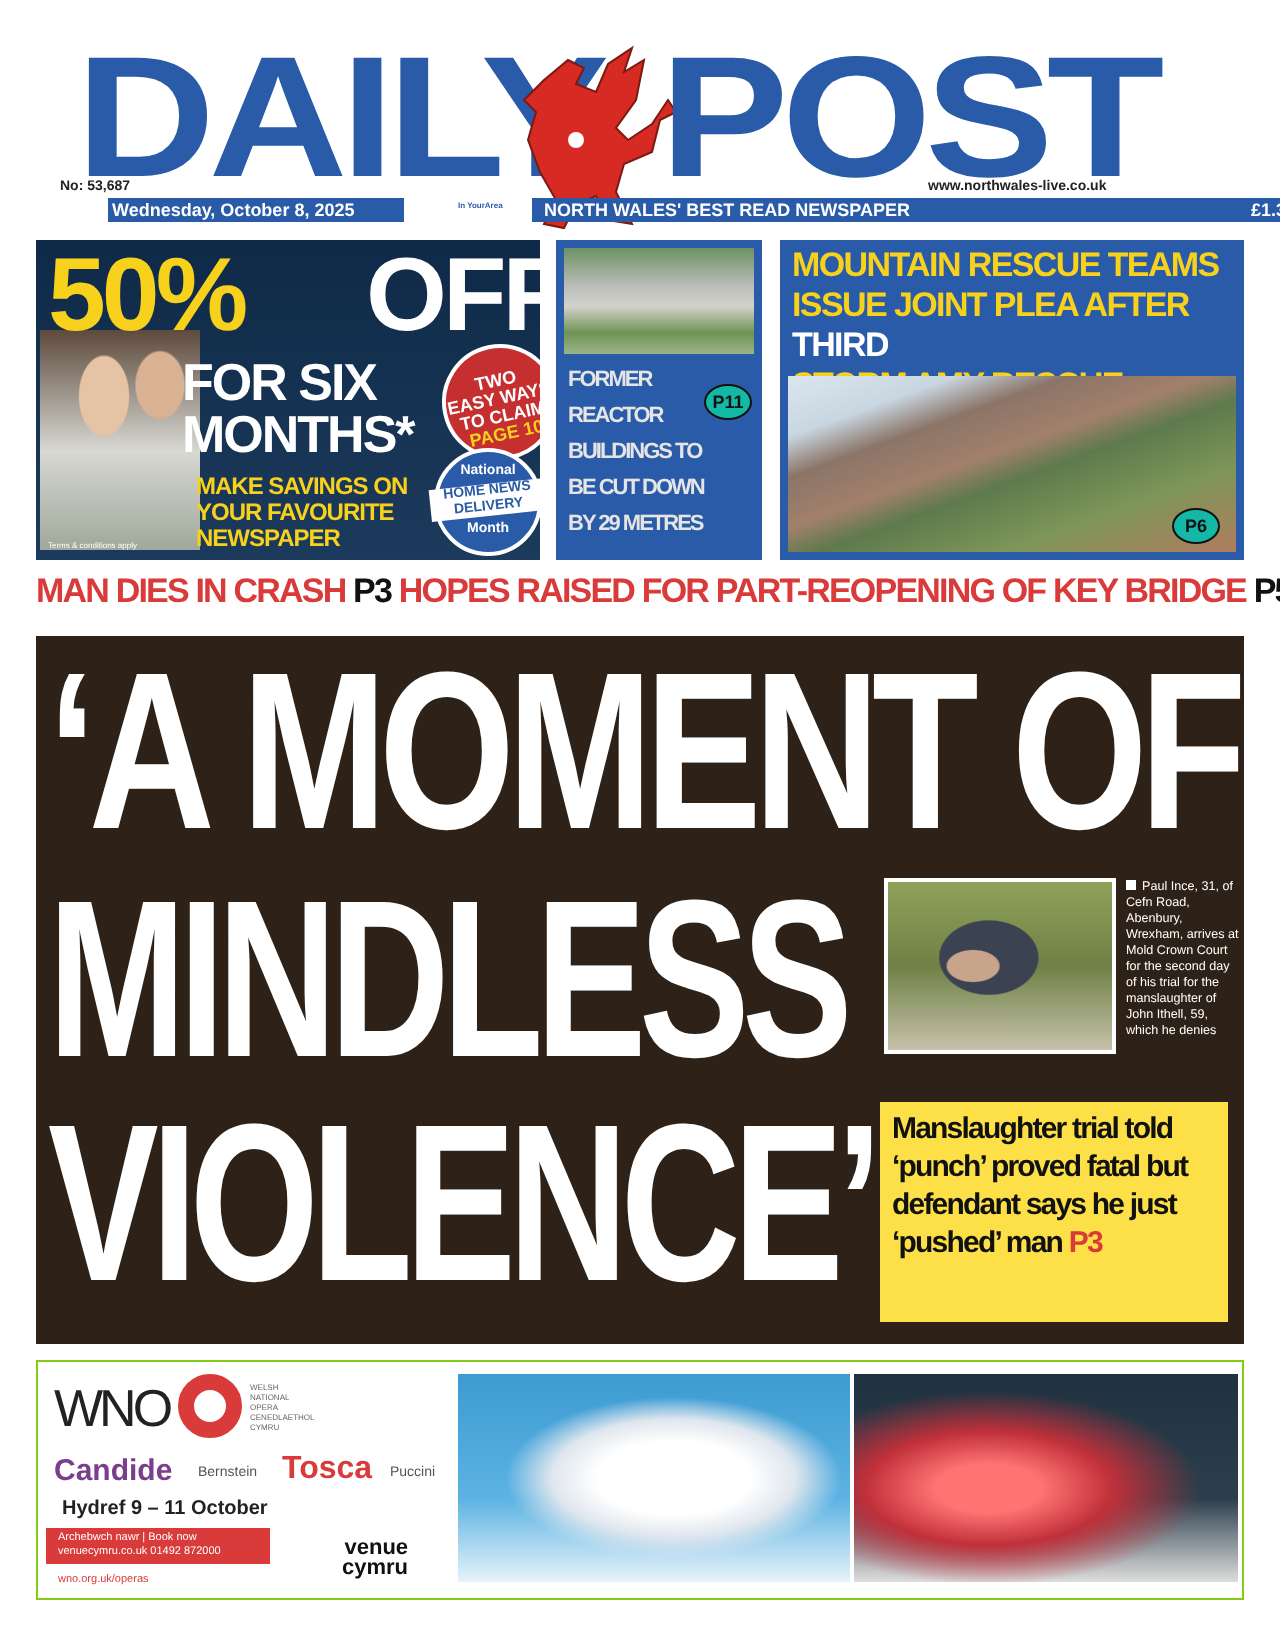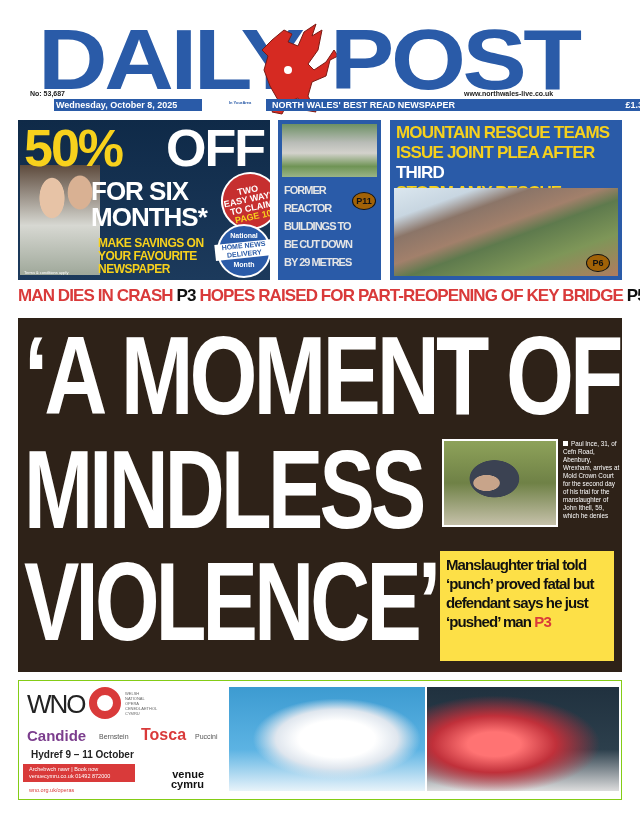--- a/index.html
+++ b/index.html
@@ -17,35 +17,35 @@
   .dateline { position: absolute; left: 20px; top: 99px; width: 600px; height: 12px; margin-left: 34px; }
   .date-bar { position: absolute; left: 0; top: 0; width: 148px; height: 12px; background: #2a5ba8; color: #fff; font-size: 9px; font-weight: bold; line-height: 12px; padding-left: 2px; }
   .inyourarea { position: absolute; left: 175px; top: 1px; font-size: 4px; line-height: 5px; color: #2a5ba8; font-weight: bold; }
   .tag-bar { position: absolute; left: 212px; top: 0; width: 388px; height: 12px; background: #2a5ba8; color: #fff; font-size: 9px; font-weight: bold; line-height: 12px; padding-left: 6px; }
   .price { position: absolute; right: 6px; top: 0; }
 
   
   .promo { position: absolute; left: 18px; top: 120px; width: 252px; height: 160px; background: linear-gradient(180deg,#0f2a48 0%,#1c3a5c 100%); overflow: hidden; }
   .promo-photo { position: absolute; left: 2px; top: 45px; width: 80px; height: 110px; background: radial-gradient(ellipse at 40% 30%, #e7c3a6 0 18%, transparent 19%), radial-gradient(ellipse at 75% 25%, #d9b193 0 14%, transparent 15%), linear-gradient(180deg,#5d4a3c 0%,#d7d8d2 55%,#9fa89a 100%); }
   .promo-50 { position: absolute; left: 6px; top: 2px; font-size: 52px; font-weight: 900; color: #f7d11c; line-height: 52px; letter-spacing: -2px; }
-  .promo-off { position: absolute; left: 148px; top: 2px; font-size: 52px; font-weight: 900; color: #fff; line-height: 52px; letter-spacing: -2px; }
+  .promo-off { position: absolute; left: 165px; top: 2px; font-size: 52px; font-weight: 900; color: #fff; line-height: 52px; letter-spacing: -2px; }
   .promo-six { position: absolute; left: 73px; top: 58px; font-size: 26px; font-weight: 900; color: #fff; line-height: 26px; letter-spacing: -1px; }
   .promo-months { position: absolute; left: 73px; top: 84px; font-size: 26px; font-weight: 900; color: #fff; line-height: 26px; letter-spacing: -1px; }
   .promo-save { position: absolute; left: 80px; top: 117px; font-size: 12px; font-weight: 900; color: #f7d11c; line-height: 13px; letter-spacing: -0.5px; }
   .promo-terms { position: absolute; left: 6px; top: 150px; font-size: 4px; color: #fff; }
   .claim-badge { position: absolute; left: 203px; top: 52px; width: 58px; height: 58px; border-radius: 50%; background: #c62f2f; border: 2px solid #fff; color: #fff; font-size: 9px; font-weight: 900; text-align: center; line-height: 9px; padding-top: 12px; transform: rotate(-12deg); }
   .claim-badge .hl { color: #f7d11c; }
   .hnd-badge { position: absolute; left: 199px; top: 104px; width: 54px; height: 54px; border-radius: 50%; background: #2a5ba8; border: 2px solid #fff; color: #fff; font-size: 7px; font-weight: bold; text-align: center; padding-top: 6px; }
   .hnd-badge .inner { display: block; background: #fff; color: #2a5ba8; margin: 3px -4px; font-size: 7px; line-height: 8px; transform: rotate(-6deg); font-weight: 900; }
 
   
   .reactor { position: absolute; left: 278px; top: 120px; width: 103px; height: 160px; background: #2a5ba8; }
   .reactor-photo { position: absolute; left: 4px; top: 4px; width: 95px; height: 53px; background: linear-gradient(180deg,#6d9164 0%,#b9bcb7 35%,#d3d2cc 55%,#6f9455 80%,#9ab487 100%); }
   .reactor-text { position: absolute; left: 6px; top: 61px; font-size: 11px; font-weight: 900; color: #e5e5e5; line-height: 18px; letter-spacing: -1px; }
-  .page-pill { position: absolute; background: #a16207; color: #111; border-radius: 50%; font-weight: 900; text-align: center; border: 1.5px solid #111; }
+  .page-pill { position: absolute; background: #14b8a6; color: #111; border-radius: 50%; font-weight: 900; text-align: center; border: 1.5px solid #111; }
   .p11 { left: 74px; top: 72px; width: 24px; height: 18px; font-size: 9px; line-height: 16px; }
 
   
   .mountain { position: absolute; left: 390px; top: 120px; width: 232px; height: 160px; background: #2a5ba8; }
   .mountain-head { position: absolute; left: 6px; top: 3px; font-size: 17px; font-weight: 900; color: #f7d11c; line-height: 20px; letter-spacing: -0.8px; }
   .mountain-head .wh { color: #fff; }
   .mountain-photo { position: absolute; left: 4px; top: 68px; width: 224px; height: 88px; background: linear-gradient(160deg,#dbe7ef 0%,#c8d6e1 18%,#8b7568 30%,#a2806b 45%,#5e7a4d 55%,#7e9658 75%,#b07c5f 100%); }
   .p6 { left: 196px; top: 134px; width: 24px; height: 18px; font-size: 9px; line-height: 16px; }
 
   

